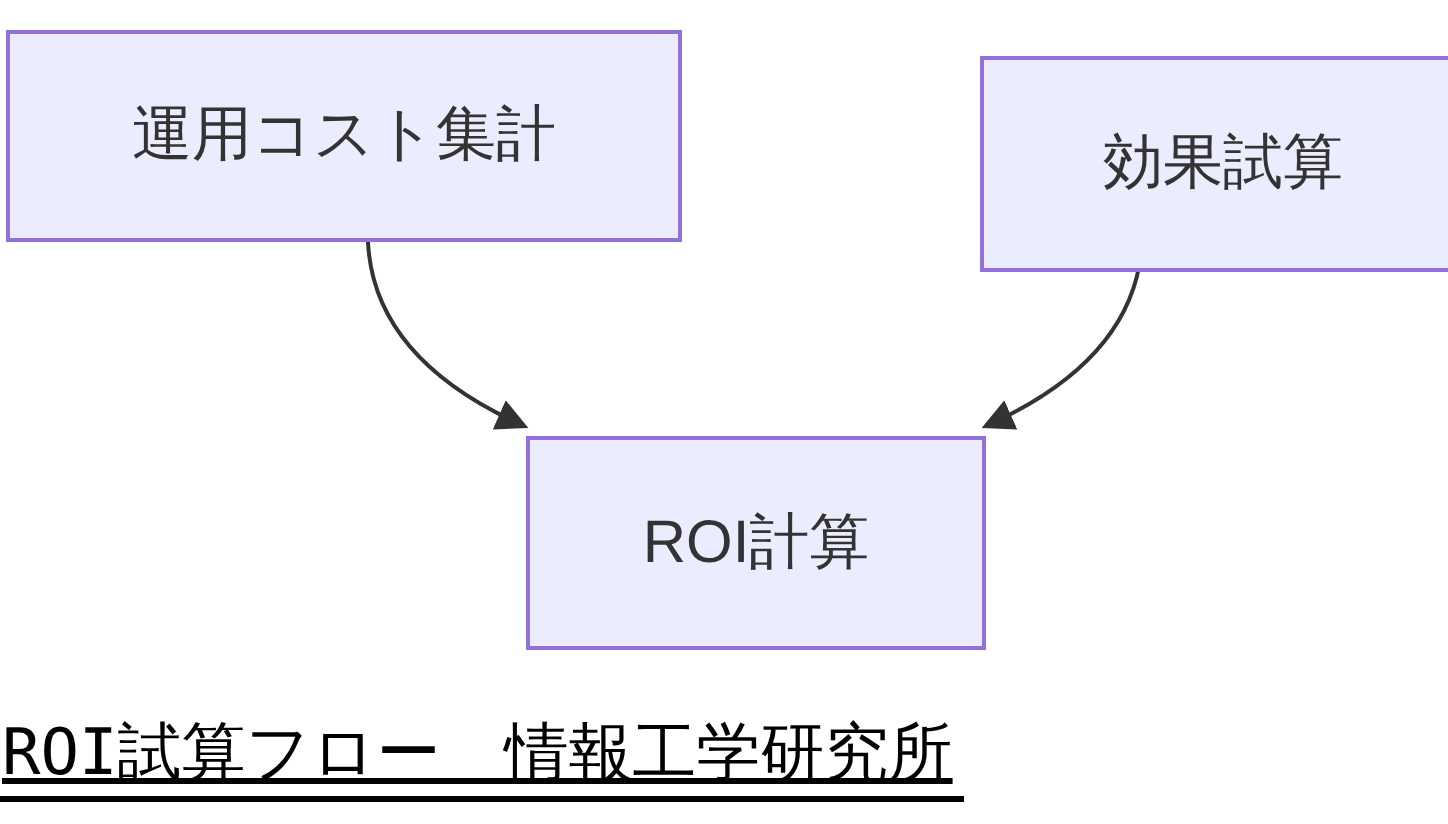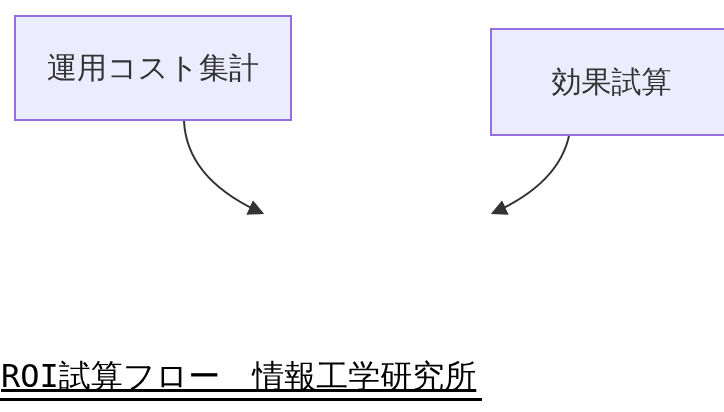--- a/index.html
+++ b/index.html
@@ -37,21 +37,21 @@
     background: var(--node-fill, #ECECFF);
     border: 2px solid var(--node-border, #9370DB);
     display: flex;
     align-items: center;
     justify-content: center;
     color: var(--node-text, #333333);
     font-size: 30px;
     line-height: 1.2;
     white-space: nowrap;
   }
-  .node-cost   { left: 14px;  top: 15px;  width: 278px; height: 106px; }
+  .node-cost   { left: 3px;  top: 15px;  width: 338px; height: 106px; }
   .node-effect { left: 450px; top: 28px;  width: 243px; height: 108px; margin-left: 40px; }
   .node-roi    { left: 263px; top: 218px; width: 230px; height: 107px; }
   .caption {
     position: absolute;
     left: 0;
     top: 357px;
     display: inline-block;
     font-family: "DejaVu Sans Mono", "Liberation Mono", monospace;
     font-size: 32px;
     line-height: 1.2;
@@ -78,16 +78,19 @@
   </svg>
 
   <div class="node node-cost">
     <span>運用コスト集計</span>
   </div>
 
   <div class="node node-effect">
     <span>効果試算</span>
   </div>
 
+  <div class="node node-roi">
+    <span>ROI計算</span>
+  </div>
 
   <div class="caption">ROI試算フロー　情報工学研究所</div>
 
 </div>
 
 </body></html>

